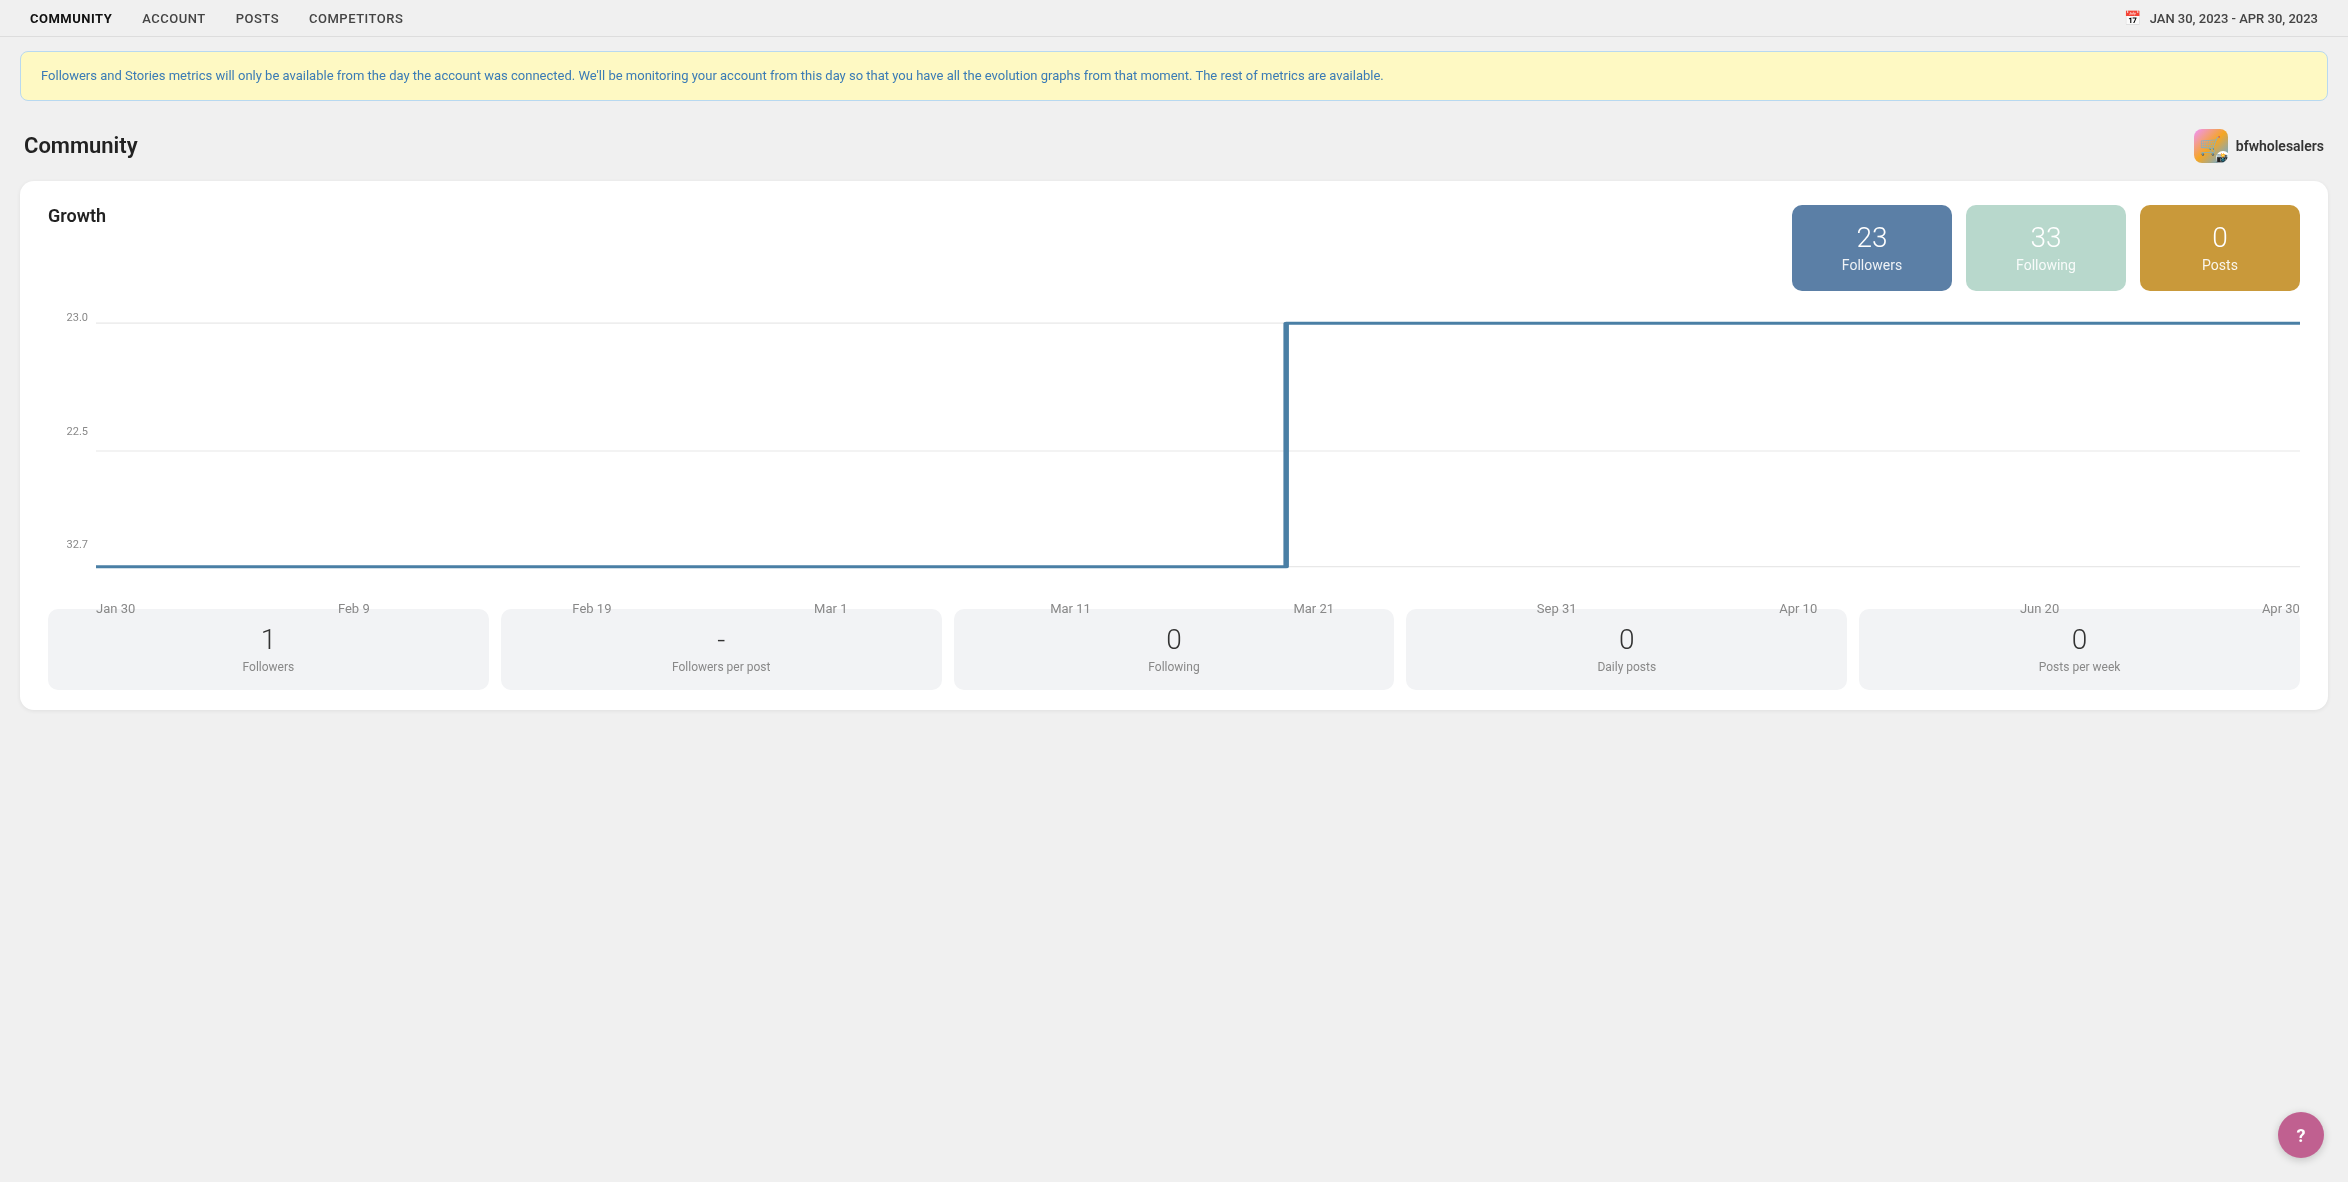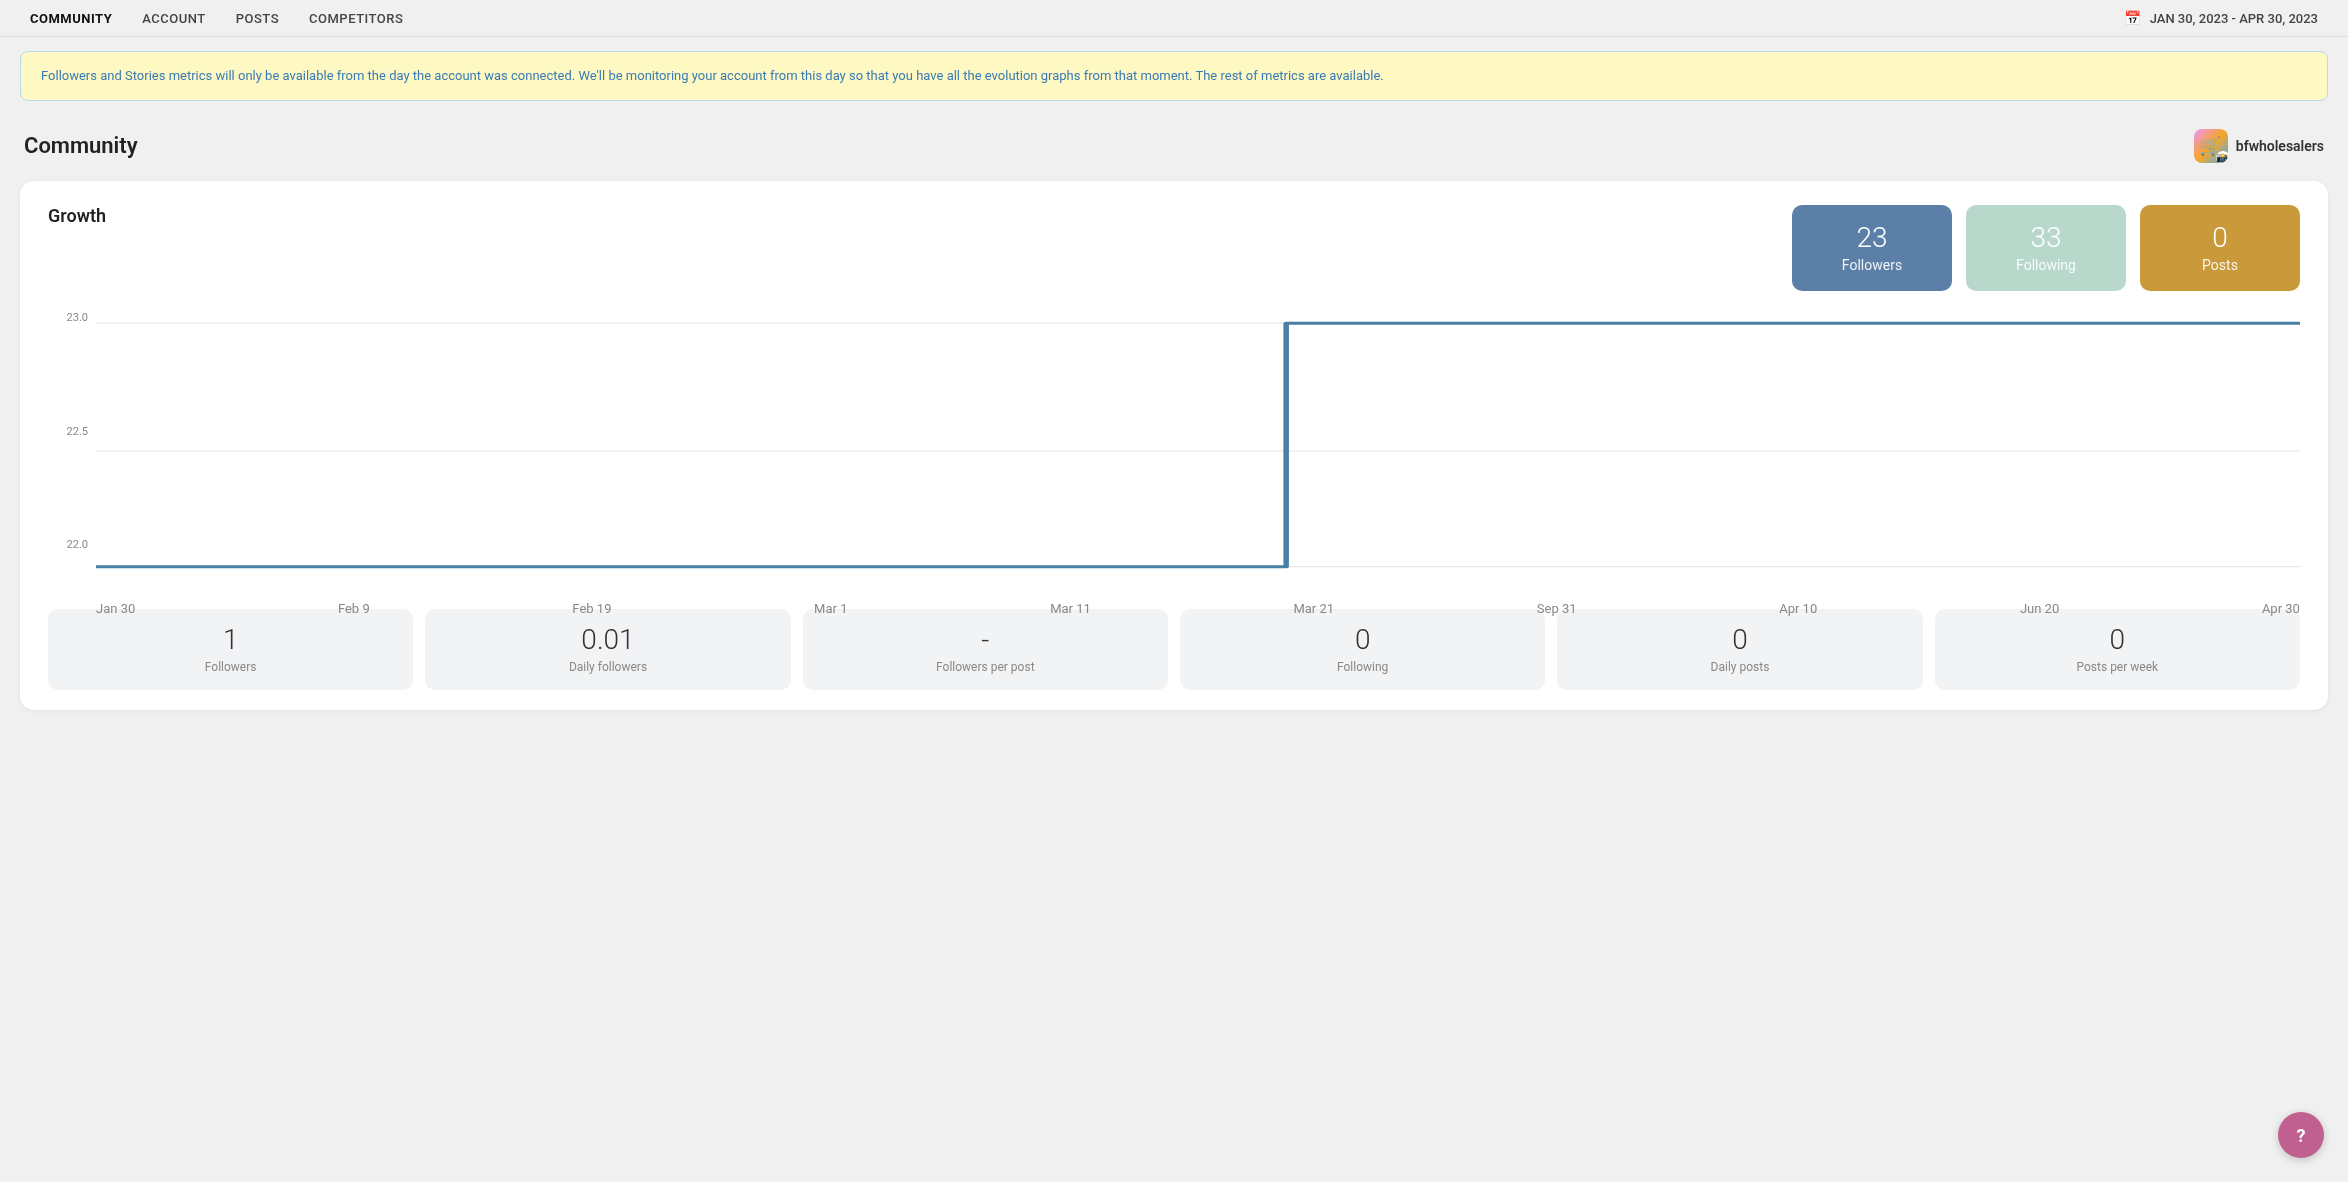--- a/index.html
+++ b/index.html
@@ -293,21 +293,21 @@
         <div class="stat-card-number">0</div>
         <div class="stat-card-label">Posts</div>
       </div>
     </div>
   </div>
 
   <div class="chart-area">
     <div class="chart-y-labels">
       <span class="y-label">23.0</span>
       <span class="y-label">22.5</span>
-      <span class="y-label">22.0</span>
+      <span class="y-label">32.7</span>
     </div>
     <div class="chart-container">
       <svg class="chart-svg" viewBox="0 0 1000 230" preserveAspectRatio="none">
 
         <line x1="0" y1="10" x2="1000" y2="10" stroke="#e8e8e8" stroke-width="1"></line>
         <line x1="0" y1="115" x2="1000" y2="115" stroke="#e8e8e8" stroke-width="1"></line>
         <line x1="0" y1="210" x2="1000" y2="210" stroke="#e8e8e8" stroke-width="1"></line>
 
         <polyline points="0,210 540,210 540,10 1000,10" fill="none" stroke="#4a7fa5" stroke-width="2.5" stroke-linejoin="round"></polyline>
       </svg>
@@ -325,24 +325,20 @@
       </div>
     </div>
   </div>
 
   <div class="bottom-metrics">
     <div class="metric-card">
       <div class="metric-value">1</div>
       <div class="metric-label">Followers</div>
     </div>
     <div class="metric-card">
-      <div class="metric-value">0.01</div>
-      <div class="metric-label">Daily followers</div>
-    </div>
-    <div class="metric-card">
       <div class="metric-value">-</div>
       <div class="metric-label">Followers per post</div>
     </div>
     <div class="metric-card">
       <div class="metric-value">0</div>
       <div class="metric-label">Following</div>
     </div>
     <div class="metric-card">
       <div class="metric-value">0</div>
       <div class="metric-label">Daily posts</div>

